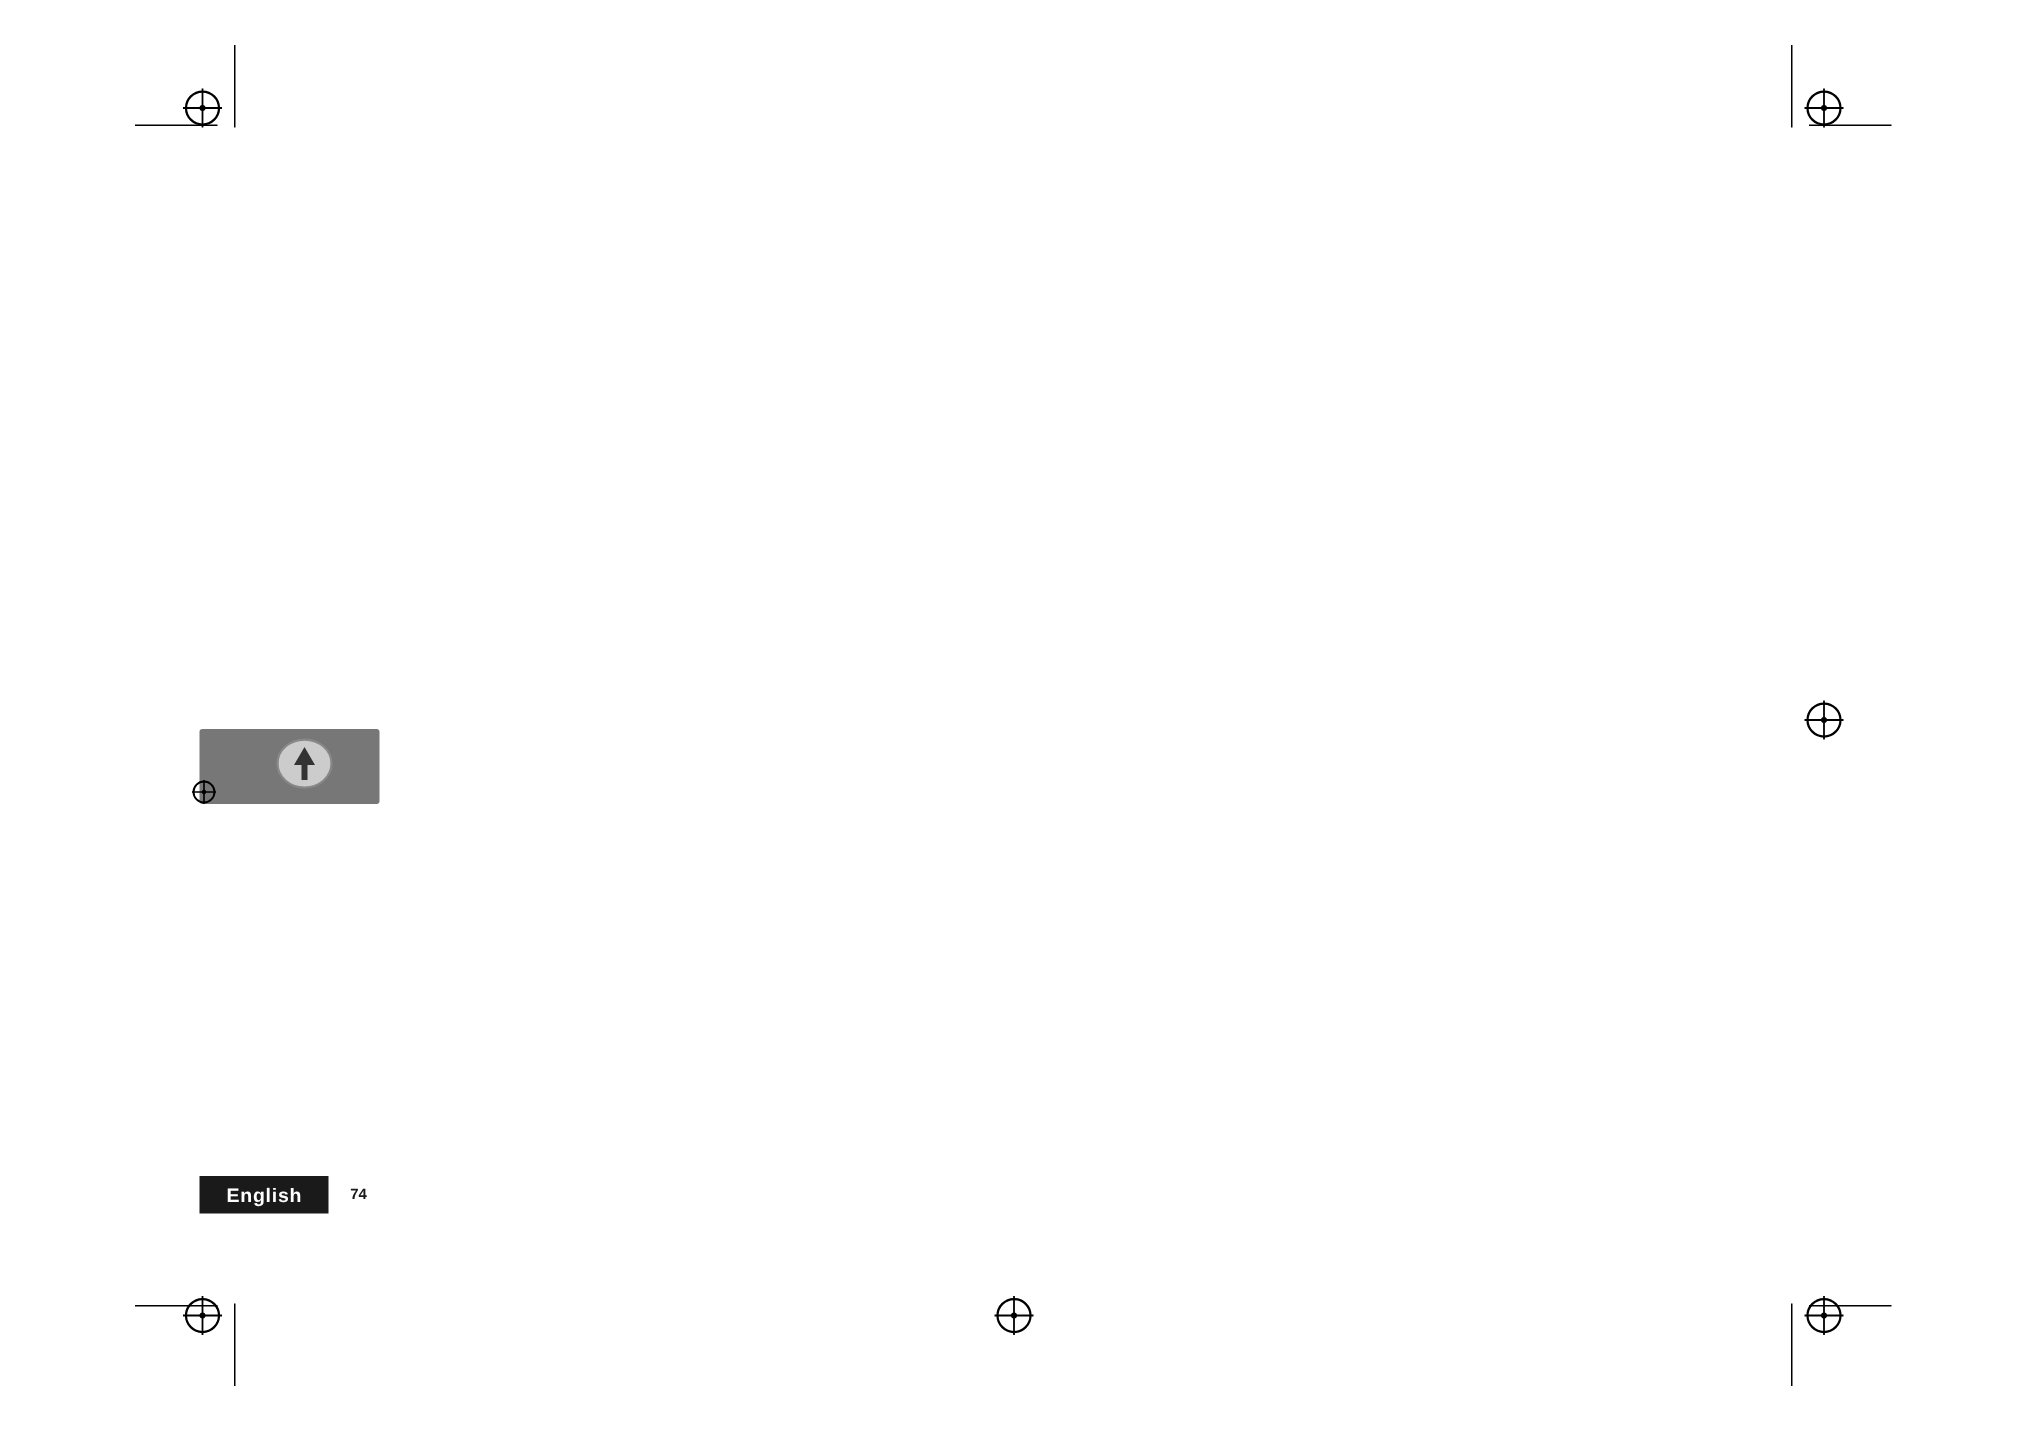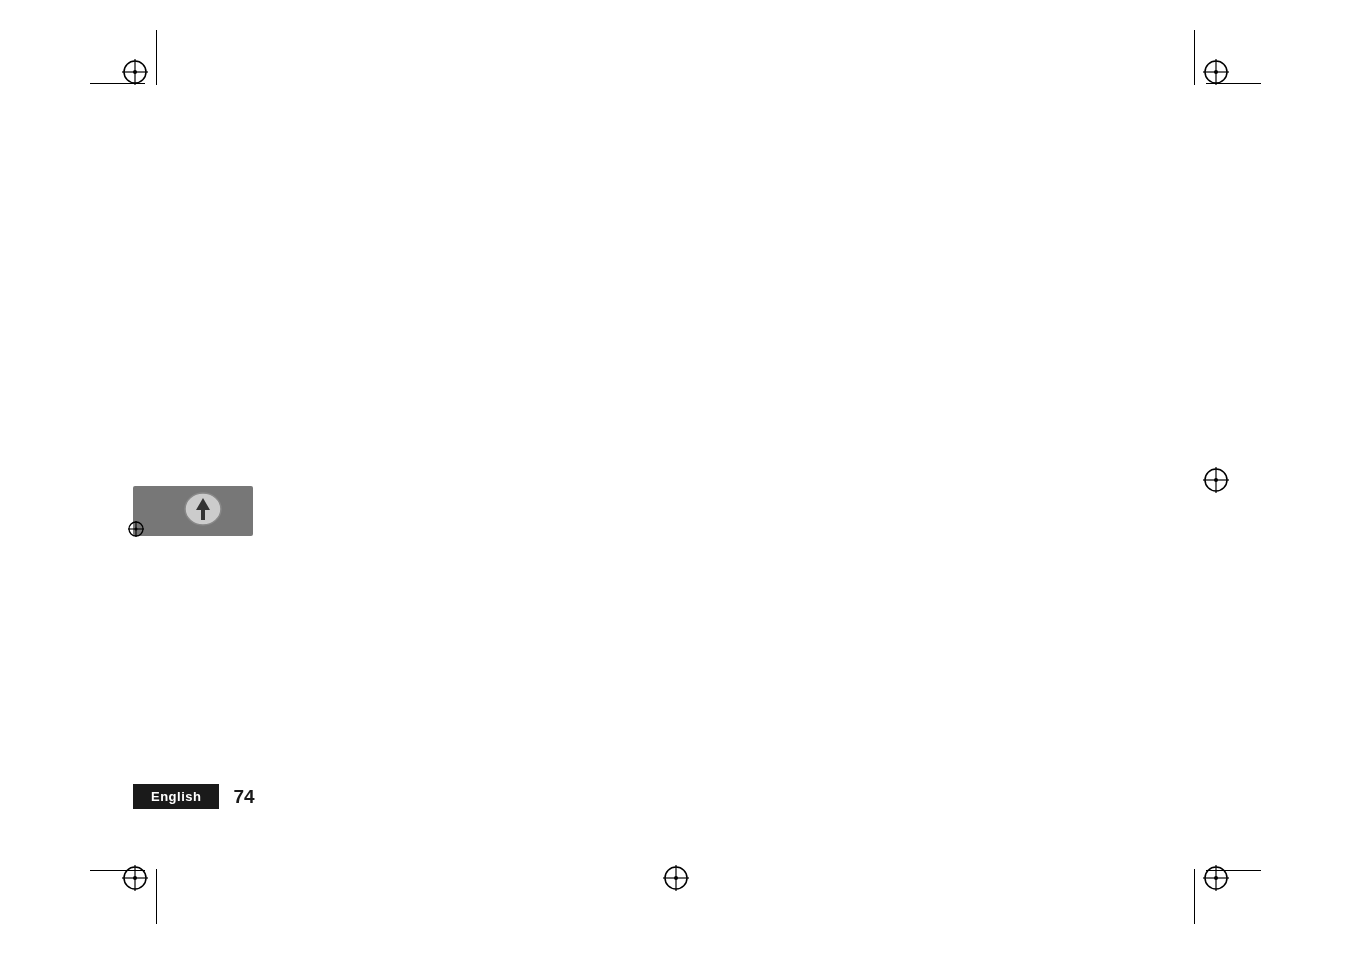--- a/index.html
+++ b/index.html
@@ -163,21 +163,21 @@
     .english-badge {
       background: #1a1a1a;
       color: #ffffff;
       font-size: 13px;
       font-weight: bold;
       padding: 5px 18px;
       letter-spacing: 0.5px;
     }
 
     .page-number {
-      font-size: 19px;
+      font-size: 10px;
       font-weight: bold;
       color: #1a1a1a;
     }
   </style>
 </head>
 <body>
 
 <div class="corner-vline-tl"></div>
 <div class="corner-hline-tl"></div>
 <div class="rm-top-left">

